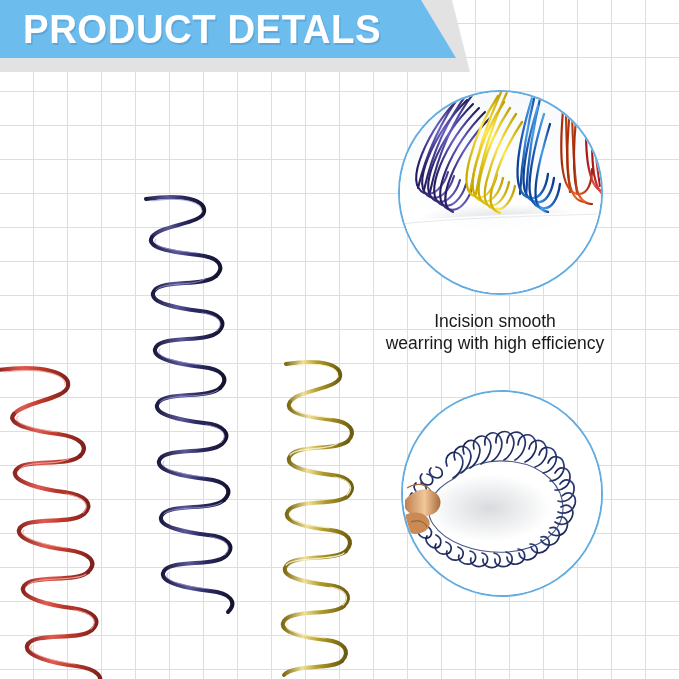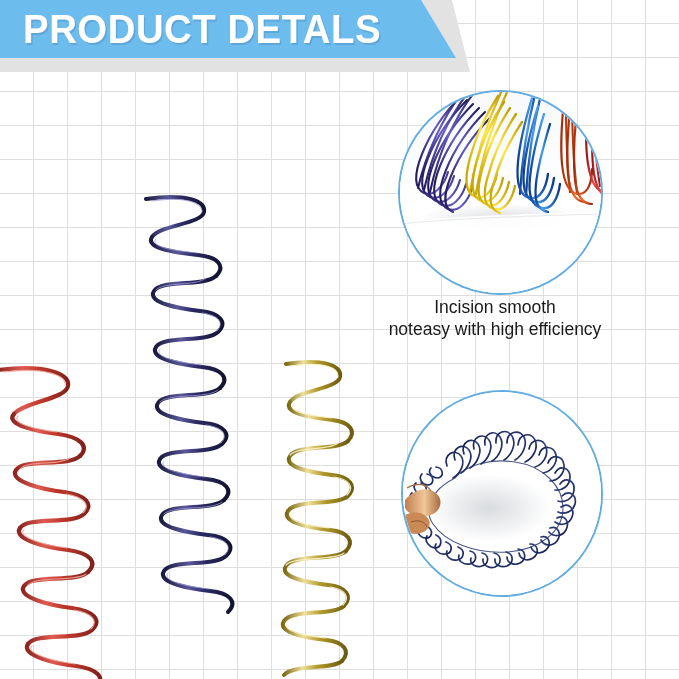--- a/index.html
+++ b/index.html
@@ -85,21 +85,21 @@
   .caption {
     position: absolute;
     width: 300px;
     text-align: center;
     color: #1a1a1a;
     font-size: 17.5px;
     line-height: 1.28;
     z-index: 6;
     font-family: "Liberation Sans", sans-serif;
   }
-  #caption-top    { left: 345px; top: 296px; text-align: center; }
+  #caption-top    { left: 345px; top: 310px; text-align: center; }
   #caption-bottom { left: 345px; top: 618px; }
   .caption-line { display: block; white-space: nowrap; }
 </style>
 </head>
 <body>
 
 <div id="page">
 
   <div class="banner-shadow"></div>
 
@@ -371,17 +371,17 @@
         <path d="M2,108 C12,96 26,94 34,102 C40,108 38,118 30,122 C20,127 6,124 2,116 Z" fill="url(#handGrad)"></path>
         <path d="M0,124 C10,118 22,120 26,128 C29,135 22,142 12,142 C4,142 -2,136 0,128 Z" fill="#c98a56"></path>
         <path d="M4,96 C14,90 24,92 28,99" stroke="#a96b3e" stroke-width="1.2" fill="none"></path>
         <path d="M8,130 C16,127 22,130 24,135" stroke="#8d5630" stroke-width="1" fill="none"></path>
       </g>
     </svg>
   </div>
 
   <div class="caption" id="caption-top">
     <span class="caption-line">Incision smooth</span>
-    <span class="caption-line">noteasy with high efficiency</span>
+    <span class="caption-line">wearring with high efficiency</span>
   </div>
 
 
 </div>
 
 </body></html>

